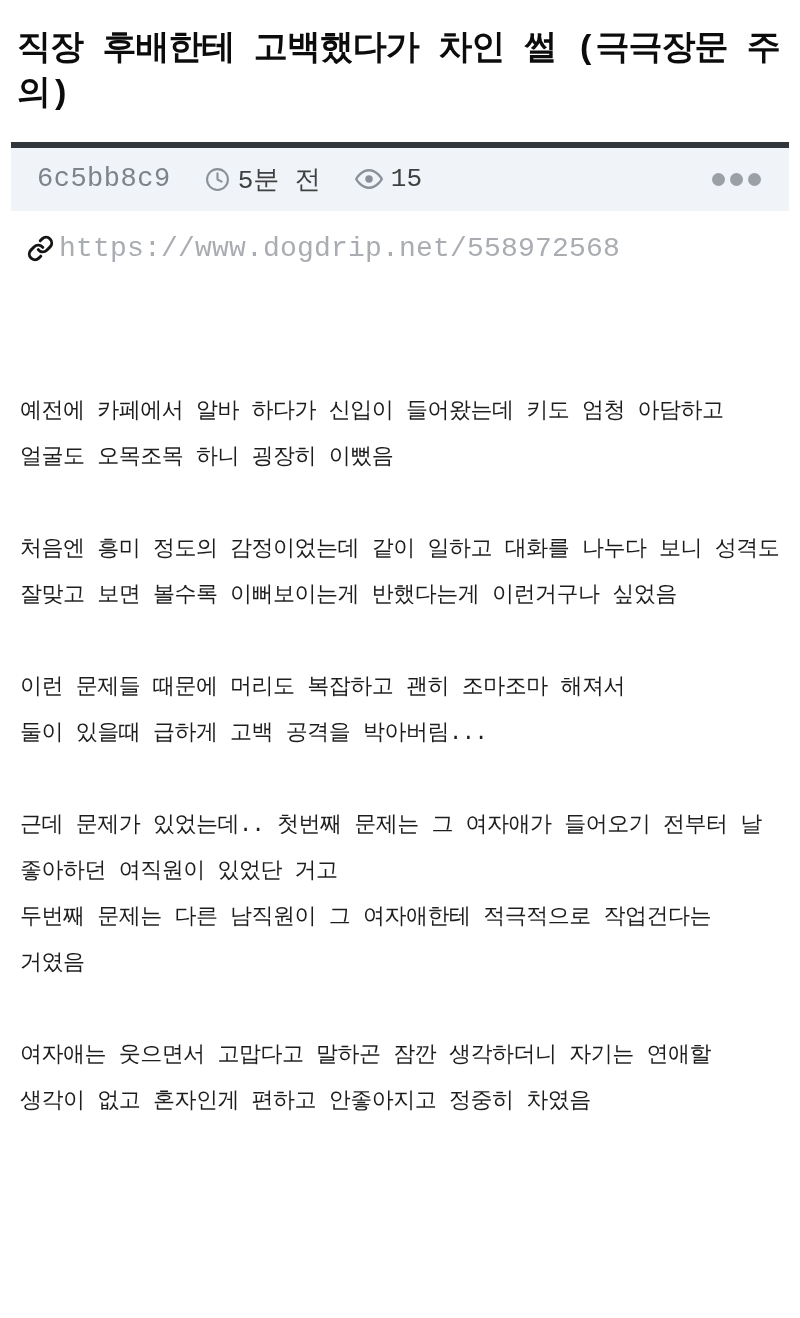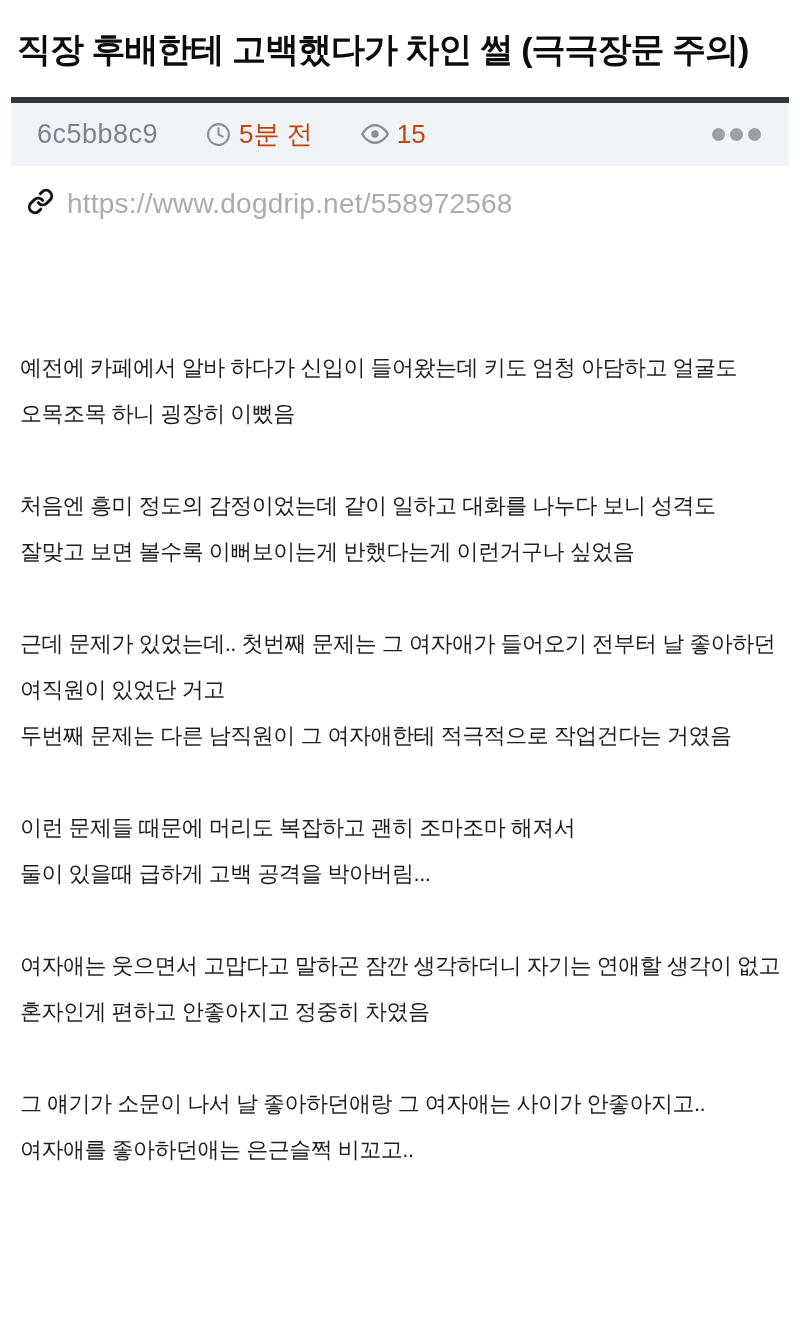--- a/index.html
+++ b/index.html
@@ -4,73 +4,74 @@
 <style>
   * { margin: 0; padding: 0; box-sizing: border-box; }
   html, body { background: #ffffff; }
   body {
     width: 800px;
     height: 1318px;
     font-family: "Liberation Sans", "DejaVu Sans", sans-serif;
     overflow: hidden;
     position: relative;
   }
-  .page { width: 800px; height: 1006px; background: #ffffff; }
+  .page { width: 800px; height: 1006px; background: #ffffff; font-family: Liberation Mono, monospace; }
 
   h1.post-title {
     padding: 27px 18px 0 17px;
     font-size: 34px;
     line-height: 1.32;
     font-weight: 700;
     color: #0c0c0c;
     letter-spacing: -1px;
   }
 
   .meta-bar {
     margin: 25px 11px 0 11px;
     height: 69px;
     background: #f0f4f9;
     border-top: 6px solid #31353c;
     display: flex;
     align-items: center;
     padding: 0 26px;
-    gap: 48px;
+    gap: 34px;
     justify-content: flex-end;
   }
   .author {
     font-size: 27px;
     color: #7d838c;
     letter-spacing: 0.5px;
   }
   .meta-item {
     display: flex;
     align-items: center;
     gap: 8px;
     font-size: 26px;
-    color: #c2410c;
+    color: #404040;
   }
   .meta-item svg { display: block; }
   .more-button {
     margin-left: auto;
     display: flex;
     align-items: center;
     gap: 5px;
     cursor: pointer;
     padding: 6px 2px;
   }
   .more-button .dot {
     width: 13px; height: 13px;
     border-radius: 50%;
     background: #9aa0a6;
   }
 
   .link-row {
     margin: 22px 18px 0 27px;
     display: flex;
-    gap: 13px;
+    align-items: center;
+    gap: 5px;
   }
   .link-row svg { display: block; flex: 0 0 auto; }
   .source-link {
     font-size: 28px;
     color: #a9acb1;
     text-decoration: none;
     letter-spacing: 0.2px;
   }
 
   .post-body {
@@ -130,19 +131,18 @@
         <path d="M10 13a5 5 0 0 0 7.54.54l3-3a5 5 0 0 0-7.07-7.07l-1.72 1.71"></path>
         <path d="M14 11a5 5 0 0 0-7.54-.54l-3 3a5 5 0 0 0 7.07 7.07l1.71-1.71"></path>
       </svg>
     </span>
     <a href="#" class="source-link">https://www.dogdrip.net/558972568</a>
   </div>
 
   <div class="post-body" id="post-body">
       <div class="post-paragraph"><span>예전에 카페에서 알바 하다가 신입이 들어왔는데 키도 엄청 아담하고 얼굴도 오목조목 하니 굉장히 이뻤음</span></div>
       <div class="post-paragraph"><span>처음엔 흥미 정도의 감정이었는데 같이 일하고 대화를 나누다 보니 성격도 잘맞고 보면 볼수록 이뻐보이는게 반했다는게 이런거구나 싶었음</span></div>
+      <div class="post-paragraph"><span>이런 문제들 때문에 머리도 복잡하고 괜히 조마조마 해져서</span><br><span>둘이 있을때 급하게 고백 공격을 박아버림...</span></div>
       <div class="post-paragraph"><span>근데 문제가 있었는데.. 첫번째 문제는 그 여자애가 들어오기 전부터 날 좋아하던 여직원이 있었단 거고</span><br><span>두번째 문제는 다른 남직원이 그 여자애한테 적극적으로 작업건다는 거였음</span></div>
-      <div class="post-paragraph"><span>이런 문제들 때문에 머리도 복잡하고 괜히 조마조마 해져서</span><br><span>둘이 있을때 급하게 고백 공격을 박아버림...</span></div>
       <div class="post-paragraph"><span>여자애는 웃으면서 고맙다고 말하곤 잠깐 생각하더니 자기는 연애할 생각이 없고 혼자인게 편하고 안좋아지고 정중히 차였음</span></div>
-      <div class="post-paragraph"><span>그 얘기가 소문이 나서 날 좋아하던애랑 그 여자애는 사이가 안좋아지고..</span><br><span>여자애를 좋아하던애는 은근슬쩍 비꼬고..</span></div>
     </div>
 
 </div>
 
 </body></html>

